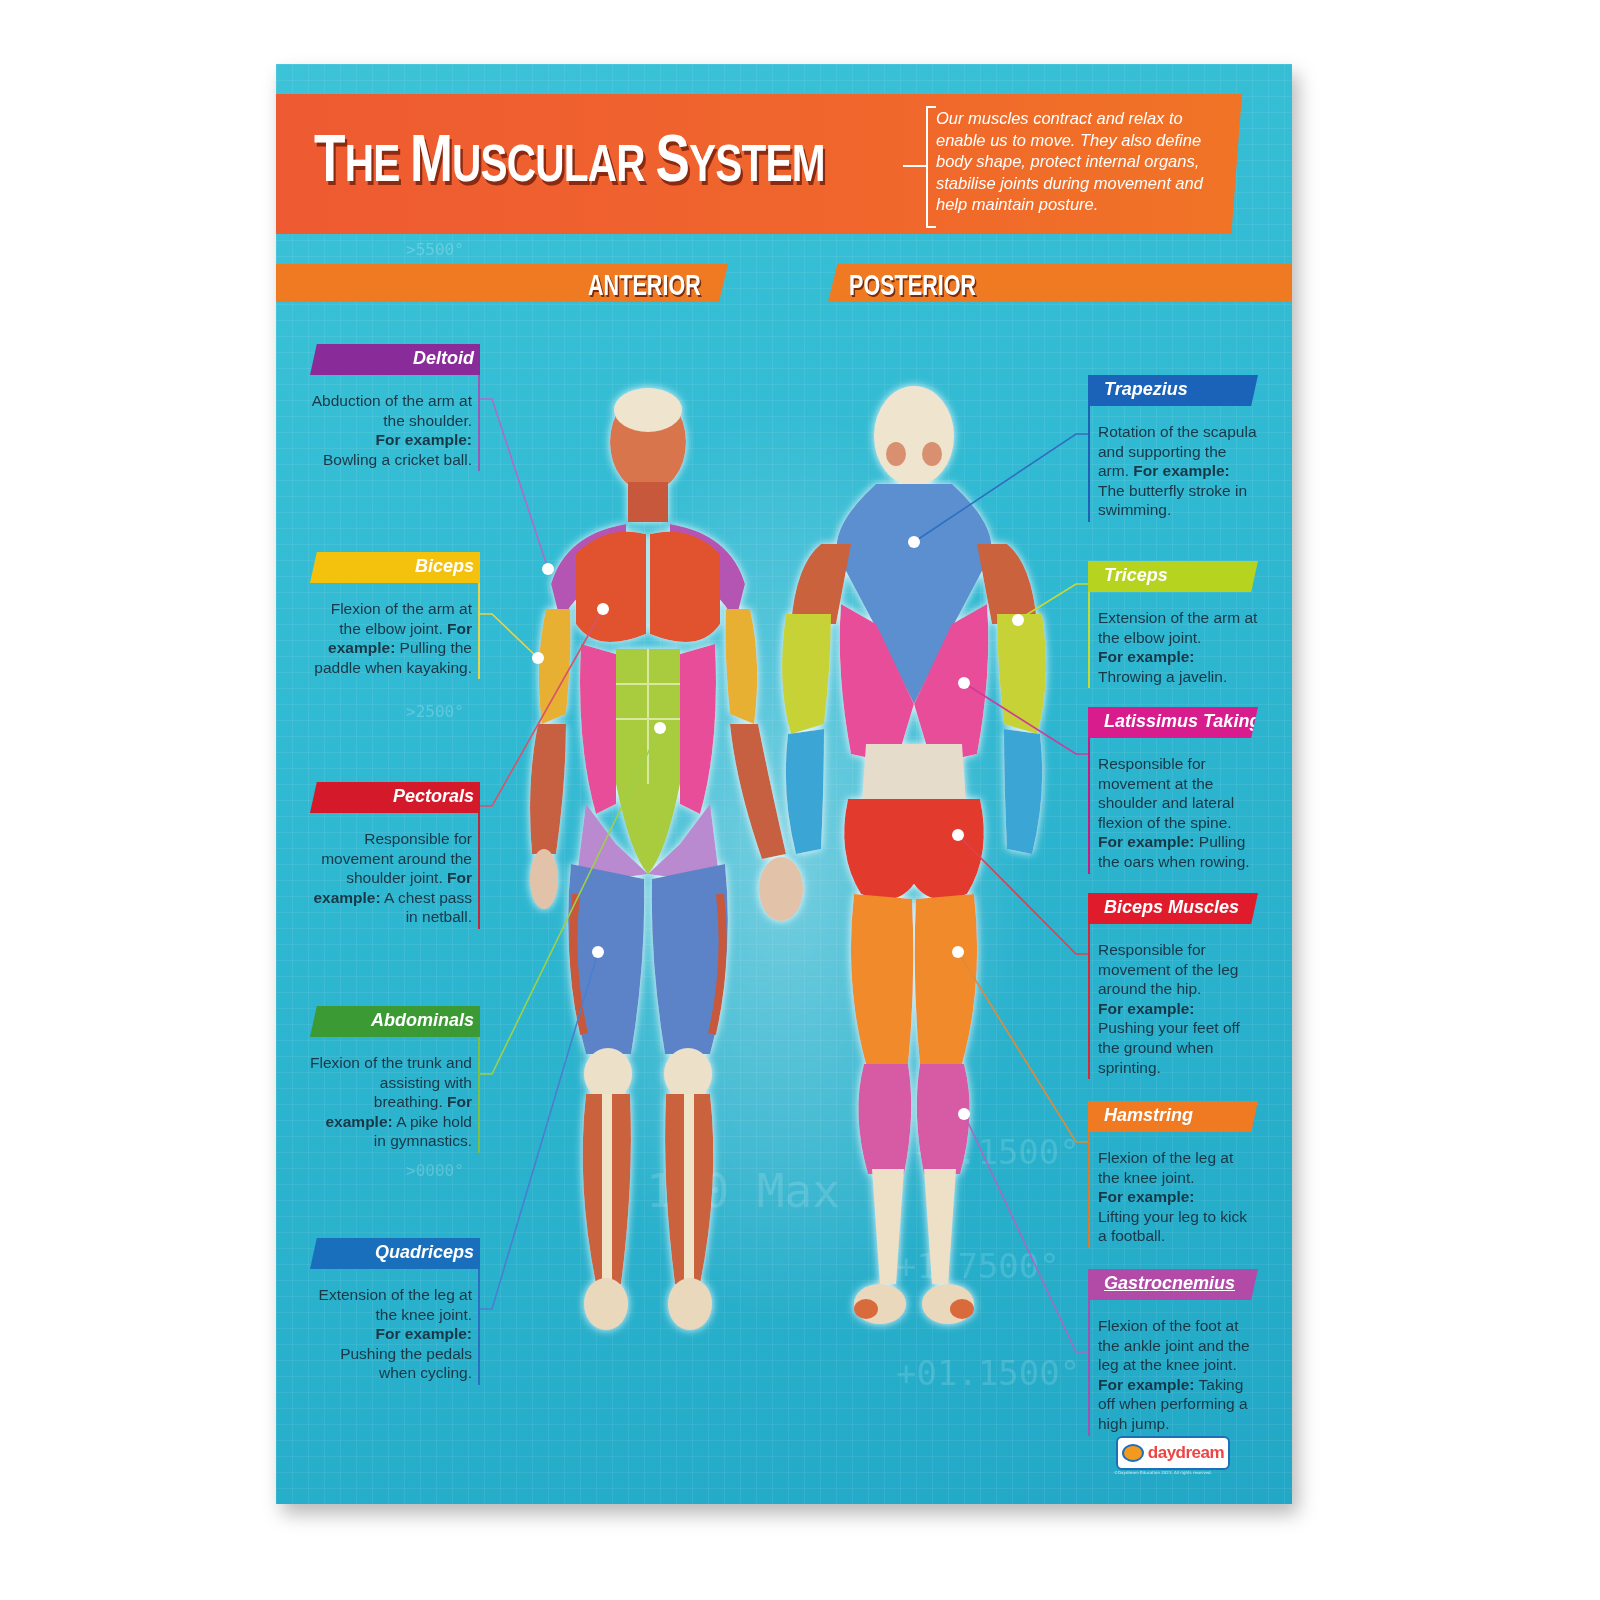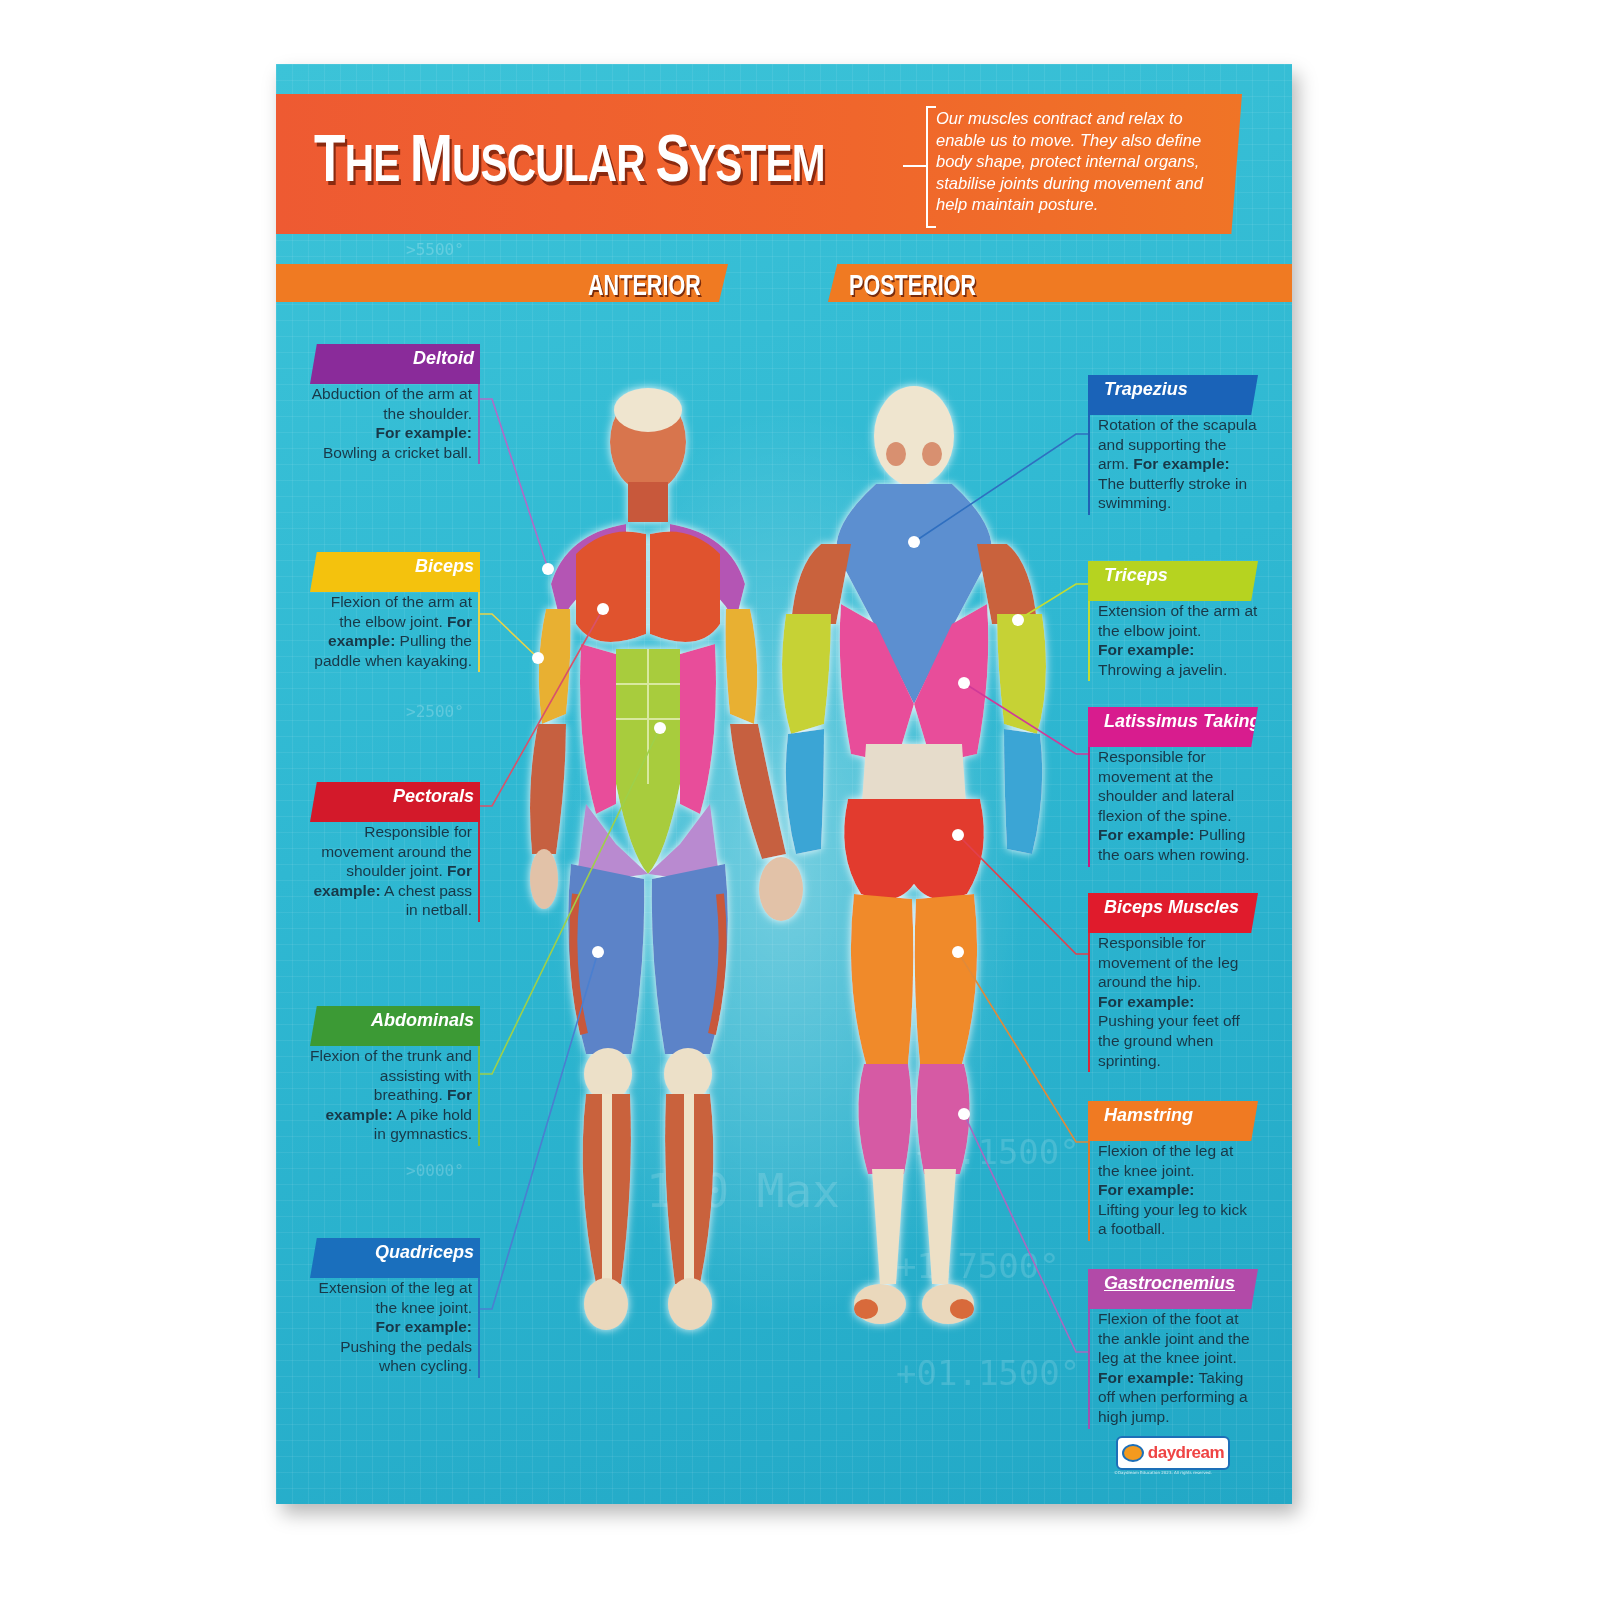--- a/index.html
+++ b/index.html
@@ -16,24 +16,24 @@
   .intro-dash{position:absolute;left:627px;top:101px;width:23px;height:2px;background:#fff;}
   .intro{position:absolute;left:660px;top:44px;width:300px;font-style:italic;font-size:16.5px;line-height:21.5px;color:#fff;font-family:"Liberation Sans","DejaVu Sans",sans-serif;}
   .view-bar{position:absolute;top:200px;height:38px;background:#f07a22;box-shadow:0 3px 4px rgba(0,0,0,0.18);}
   .view-bar.ant{left:0;width:452px;clip-path:polygon(0 0,100% 0,98% 100%,0 100%);}
   .view-bar.post{left:552px;width:464px;clip-path:polygon(2% 0,100% 0,100% 100%,0 100%);}
   .view-label{position:absolute;top:204px;font-family:"Liberation Sans","DejaVu Sans",sans-serif;font-weight:bold;font-size:30px;color:#fff;text-shadow:2px 2px 0 #7a2c0c;transform:scaleX(0.72);white-space:nowrap;}
   .view-label.ant{left:312px;transform-origin:left center;}
   .view-label.post{left:573px;transform-origin:left center;}
   .figs{position:absolute;left:0;top:0;width:1016px;height:1440px;}
   .callout{position:absolute;width:170px;}
-  .callout .tag{height:40px;color:#fff;font-weight:bold;font-style:italic;font-size:18px;line-height:28px;font-family:"Liberation Sans","DejaVu Sans",sans-serif;white-space:nowrap;}
+  .callout .tag{height:31px;color:#fff;font-weight:bold;font-style:italic;font-size:18px;line-height:28px;font-family:"Liberation Sans","DejaVu Sans",sans-serif;white-space:nowrap;}
   .callout.left .tag{text-align:right;padding-right:6px;clip-path:polygon(4% 0,100% 0,100% 100%,0 100%);}
   .callout.right .tag{text-align:left;padding-left:16px;clip-path:polygon(0 0,100% 0,96% 100%,0 100%);margin-top:31px;}
-  .callout .body{font-size:15.5px;line-height:19.6px;color:#183848;font-family:"Liberation Sans","DejaVu Sans",sans-serif;padding-top:0;}
+  .callout .body{font-size:15.5px;line-height:19.6px;color:#183848;font-family:"Liberation Sans","DejaVu Sans",sans-serif;padding-top:16px;}
   .callout.left .body{text-align:right;padding-right:6px;border-right:2px solid;padding-bottom:2px;}
   .callout.right .body{text-align:left;padding-left:8px;border-left:2px solid;padding-bottom:2px;}
   .callout .ex{font-weight:bold;}
   .logo{position:absolute;left:840px;top:1372px;width:110px;height:30px;background:#fff;border-radius:6px;border:2px solid #1d6fb8;display:flex;align-items:center;justify-content:center;gap:4px;}
   .logo-mark{width:18px;height:14px;border-radius:50%;background:#f39a1e;border:2px solid #1d6fb8;}
   .logo-text{font-weight:bold;font-size:17px;color:#ef4444;font-family:"Liberation Sans","DejaVu Sans",sans-serif;letter-spacing:-0.5px;}
   .copyright{position:absolute;left:838px;top:1406px;font-size:4px;color:rgba(255,255,255,0.8);}
 </style>
 </head>
 <body>

